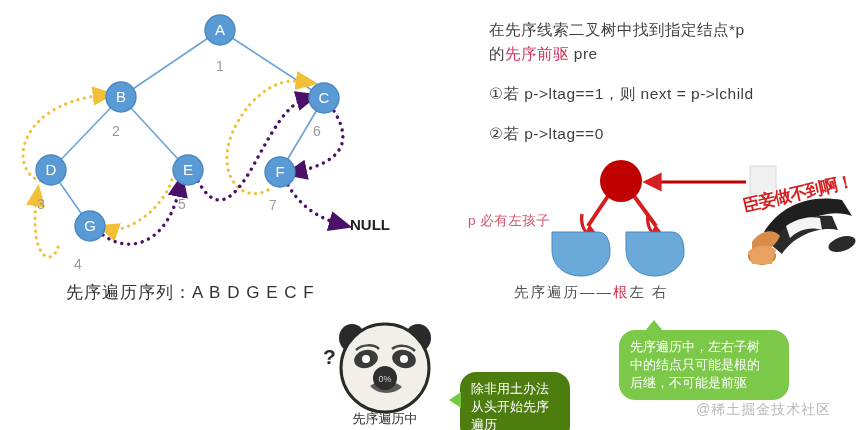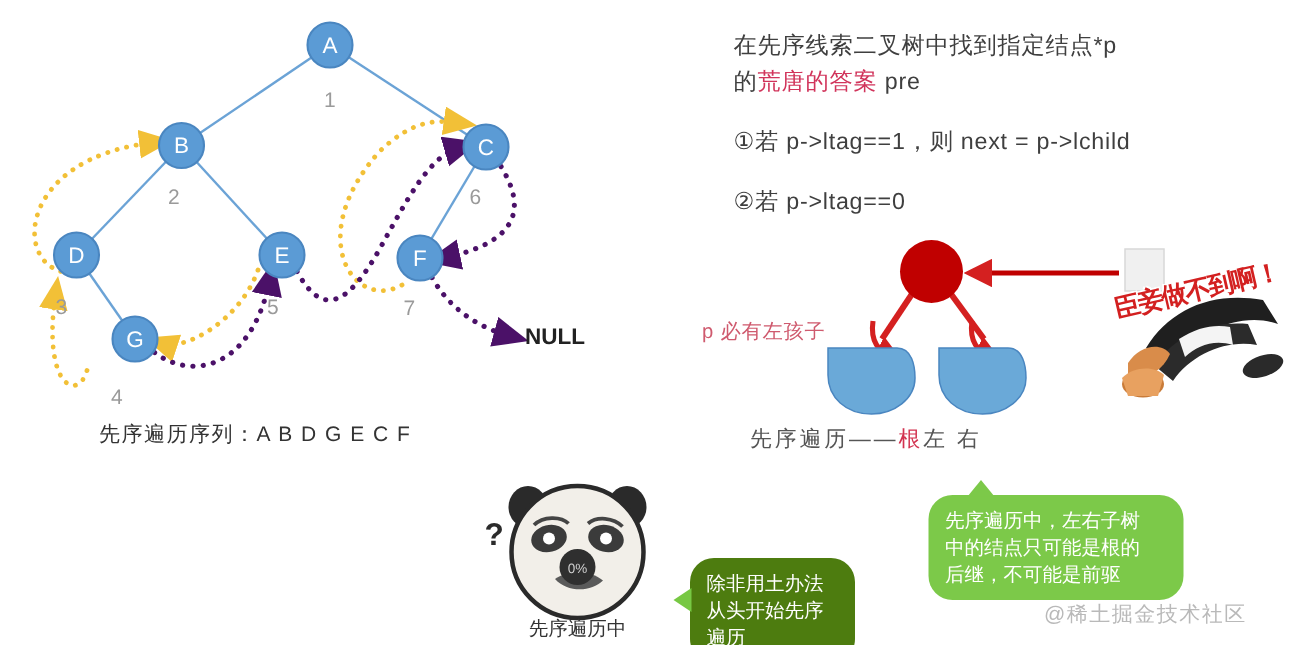--- a/index.html
+++ b/index.html
@@ -10,28 +10,28 @@
     overflow:hidden;
     position:relative;
   }
   .stage{position:absolute;left:0;top:0;width:862px;height:430px;}
   svg.layer{position:absolute;left:0;top:0;width:862px;height:430px;overflow:visible;}
 
   
   .txt{position:absolute;white-space:pre;color:#3b3b3b;}
   .rt-line{font-size:15.5px;letter-spacing:.5px;color:#3f3f3f;text-align:center;}
   .rt-red{color:#d1345b;}
-  .seq{position:absolute;font-size:14px;color:#333;letter-spacing:1px;}
+  .seq{position:absolute;font-size:17px;color:#333;letter-spacing:1px;}
   .null-lbl{position:absolute;font-size:15px;font-weight:700;color:#222;}
   .edge-num{position:absolute;font-size:14px;color:#9a9a9a;}
   .node-lbl{font-size:15px;fill:#ffffff;font-family:"Liberation Sans",sans-serif;}
 
   .p-lbl{position:absolute;font-size:19px;font-weight:700;color:#1a1a1a;}
   .pz-lbl{position:absolute;font-size:13.5px;color:#cf5a6e;letter-spacing:.5px;}
-  .order-lbl{position:absolute;font-size:14.5px;color:#555;letter-spacing:2px;}
+  .order-lbl{position:absolute;font-size:14.5px;color:#555;letter-spacing:2px;margin-left:14px;}
   .order-red{color:#d2324f;}
 
   
   .bubble{position:absolute;background:#7ac943;border-radius:16px;color:#ffffff;
           font-size:13px;line-height:1.38;padding:8px 11px;box-sizing:border-box;}
   .bubble.b1{background:#4d7c0f;margin-top:32px;}
   .bubble.b2{background:#7cc949;}
   .bubble .tail{position:absolute;width:0;height:0;}
   .bubble.b1 .tail{left:-11px;top:20px;border-top:8px solid transparent;
         border-bottom:8px solid transparent;border-right:12px solid #77c843;}
@@ -145,21 +145,21 @@
   <div class="edge-num" style="left:74px;top:256px">4</div>
   <div class="edge-num" style="left:178px;top:196px">5</div>
   <div class="edge-num" style="left:313px;top:123px">6</div>
   <div class="edge-num" style="left:269px;top:197px">7</div>
 
   <div class="null-lbl" style="left:350px;top:216px">NULL</div>
 
   <div class="seq" style="left:66px;top:281px">先序遍历序列：A B D G E C F</div>
 
   <div class="txt rt-line" style="left:489px;top:20px">在先序线索二叉树中找到指定结点*p</div>
-  <div class="txt rt-line" style="left:489px;top:44px"><span>的</span><span class="rt-red">荒唐的答案</span><span> pre</span></div>
+  <div class="txt rt-line" style="left:489px;top:44px"><span>的</span><span class="rt-red">先序前驱</span><span> pre</span></div>
   <div class="txt rt-line" style="left:489px;top:84px">①若 p-&gt;ltag==1，则 next = p-&gt;lchild</div>
   <div class="txt rt-line" style="left:489px;top:124px">②若 p-&gt;ltag==0</div>
 
   <div class="p-lbl" style="left:787px;top:170px">p</div>
   <div class="pz-lbl" style="left:468px;top:212px">p 必有左孩子</div>
 
   <div class="order-lbl" style="left:500px;top:283px"><span>先序遍历——</span><span class="order-red">根</span><span>左   右</span></div>
 
   <svg class="panda" viewBox="0 0 110 108">
     <ellipse cx="22" cy="26" rx="13" ry="14" fill="#2a2a2a"></ellipse>

